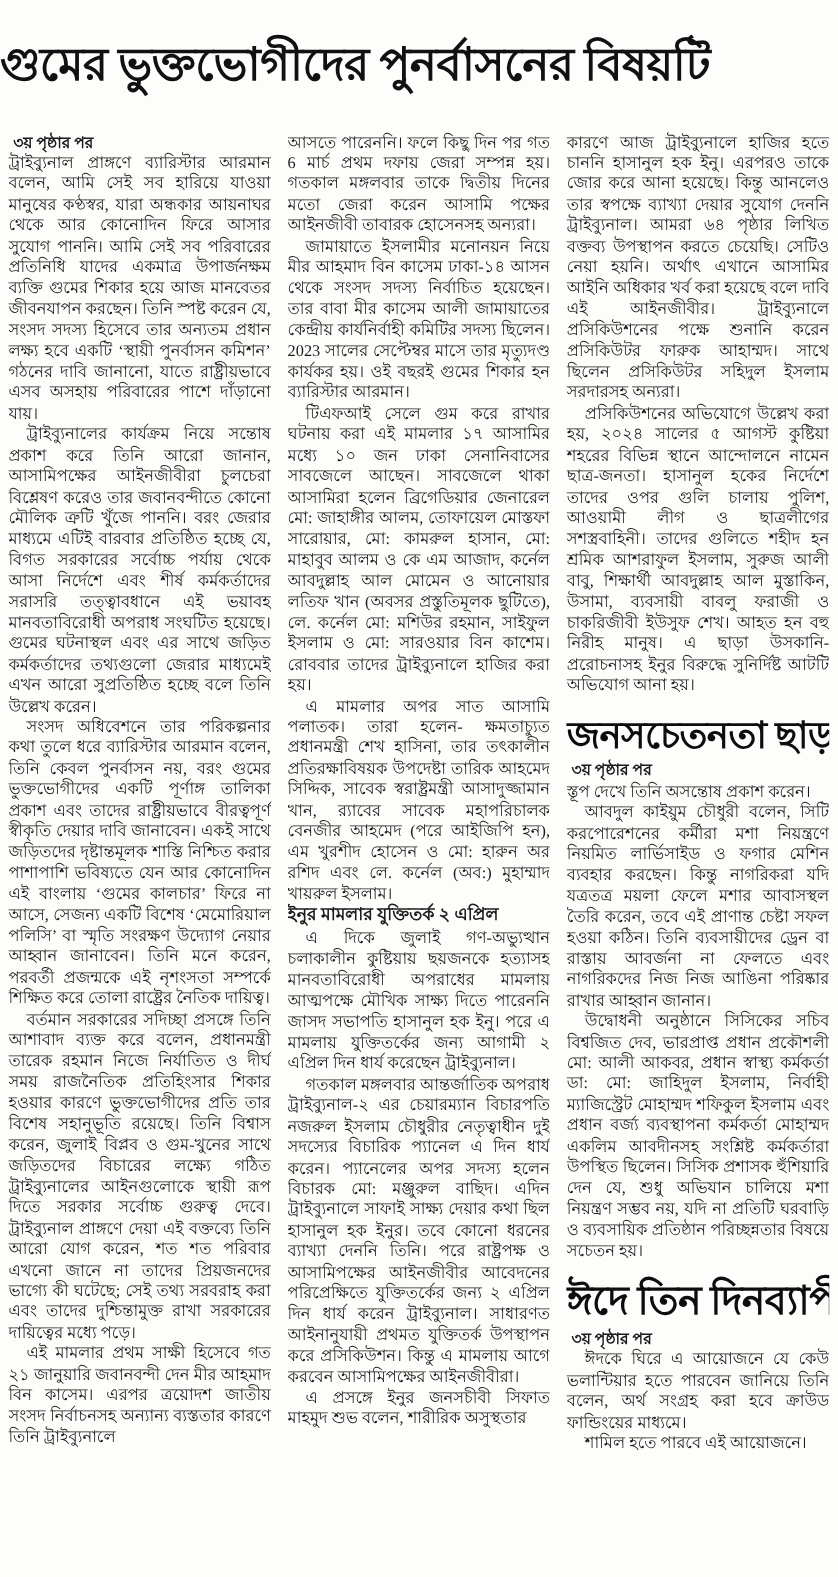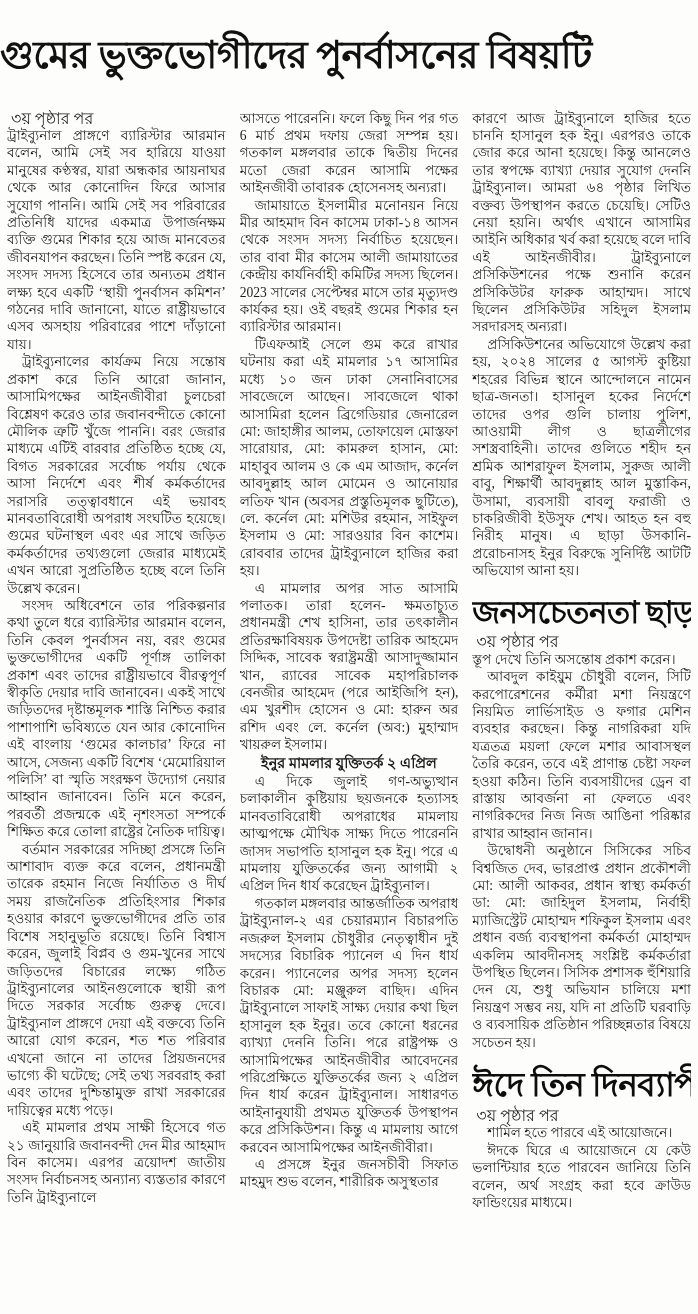--- a/index.html
+++ b/index.html
@@ -31,28 +31,27 @@
     flex:1 1 0;
     min-width:0;
     font-size:13.6px;
     line-height:17.4px;
     text-align:justify;
     overflow:hidden;
   }
   .col p { margin:0; }
   .col p.ind { text-indent:15px; }
   .marker {
-    font-weight:normal;
-    font-size:16px;
+    font-weight:bold;
+    font-size:13px;
     line-height:17.4px;
     padding-left:4px;
   }
   .subhead {
     font-weight:bold;
-    text-align:center;
     font-size:14.5px;
     margin:1px 0;
   }
   .art-headline {
     font-size:31px;
     font-weight:bold;
     line-height:1.12;
     letter-spacing:-0.5px;
     margin:16px 0 3px 0;
     text-align:left;
@@ -95,19 +94,19 @@
       <p class="ind">প্রসিকিউশনের অভিযোগে উল্লেখ করা হয়, ২০২৪ সালের ৫ আগস্ট কুষ্টিয়া শহরের বিভিন্ন স্থানে আন্দোলনে নামেন ছাত্র-জনতা। হাসানুল হকের নির্দেশে তাদের ওপর গুলি চালায় পুলিশ, আওয়ামী লীগ ও ছাত্রলীগের সশস্ত্রবাহিনী। তাদের গুলিতে শহীদ হন শ্রমিক আশরাফুল ইসলাম, সুরুজ আলী বাবু, শিক্ষার্থী আবদুল্লাহ আল মুস্তাকিন, উসামা, ব্যবসায়ী বাবলু ফরাজী ও চাকরিজীবী ইউসুফ শেখ। আহত হন বহু নিরীহ মানুষ। এ ছাড়া উসকানি-প্ররোচনাসহ ইনুর বিরুদ্ধে সুনির্দিষ্ট আটটি অভিযোগ আনা হয়।</p>
 
       <h2 class="art-headline">জনসচেতনতা ছাড়া</h2>
       <div class="marker">৩য় পৃষ্ঠার পর</div>
       <p>স্তূপ দেখে তিনি অসন্তোষ প্রকাশ করেন।</p>
       <p class="ind">আবদুল কাইয়ুম চৌধুরী বলেন, সিটি করপোরেশনের কর্মীরা মশা নিয়ন্ত্রণে নিয়মিত লার্ভিসাইড ও ফগার মেশিন ব্যবহার করছেন। কিন্তু নাগরিকরা যদি যত্রতত্র ময়লা ফেলে মশার আবাসস্থল তৈরি করেন, তবে এই প্রাণান্ত চেষ্টা সফল হওয়া কঠিন। তিনি ব্যবসায়ীদের ড্রেন বা রাস্তায় আবর্জনা না ফেলতে এবং নাগরিকদের নিজ নিজ আঙিনা পরিষ্কার রাখার আহ্বান জানান।</p>
       <p class="ind">উদ্বোধনী অনুষ্ঠানে সিসিকের সচিব বিশ্বজিত দেব, ভারপ্রাপ্ত প্রধান প্রকৌশলী মো: আলী আকবর, প্রধান স্বাস্থ্য কর্মকর্তা ডা: মো: জাহিদুল ইসলাম, নির্বাহী ম্যাজিস্ট্রেট মোহাম্মদ শফিকুল ইসলাম এবং প্রধান বর্জ্য ব্যবস্থাপনা কর্মকর্তা মোহাম্মদ একলিম আবদীনসহ সংশ্লিষ্ট কর্মকর্তারা উপস্থিত ছিলেন। সিসিক প্রশাসক হুঁশিয়ারি দেন যে, শুধু অভিযান চালিয়ে মশা নিয়ন্ত্রণ সম্ভব নয়, যদি না প্রতিটি ঘরবাড়ি ও ব্যবসায়িক প্রতিষ্ঠান পরিচ্ছন্নতার বিষয়ে সচেতন হয়।</p>
 
       <h2 class="art-headline eid">ঈদে তিন দিনব্যাপী</h2>
       <div class="marker">৩য় পৃষ্ঠার পর</div>
+      <p class="ind">ঈদকে ঘিরে এ আয়োজনে যে কেউ ভলান্টিয়ার হতে পারবেন জানিয়ে তিনি বলেন, অর্থ সংগ্রহ করা হবে ক্রাউড ফান্ডিংয়ের মাধ্যমে।</p>
       <p class="ind">শামিল হতে পারবে এই আয়োজনে।</p>
-      <p class="ind">ঈদকে ঘিরে এ আয়োজনে যে কেউ ভলান্টিয়ার হতে পারবেন জানিয়ে তিনি বলেন, অর্থ সংগ্রহ করা হবে ক্রাউড ফান্ডিংয়ের মাধ্যমে।</p>
     </div>
 
   </div>
 
 </div>
 
 </body></html>

